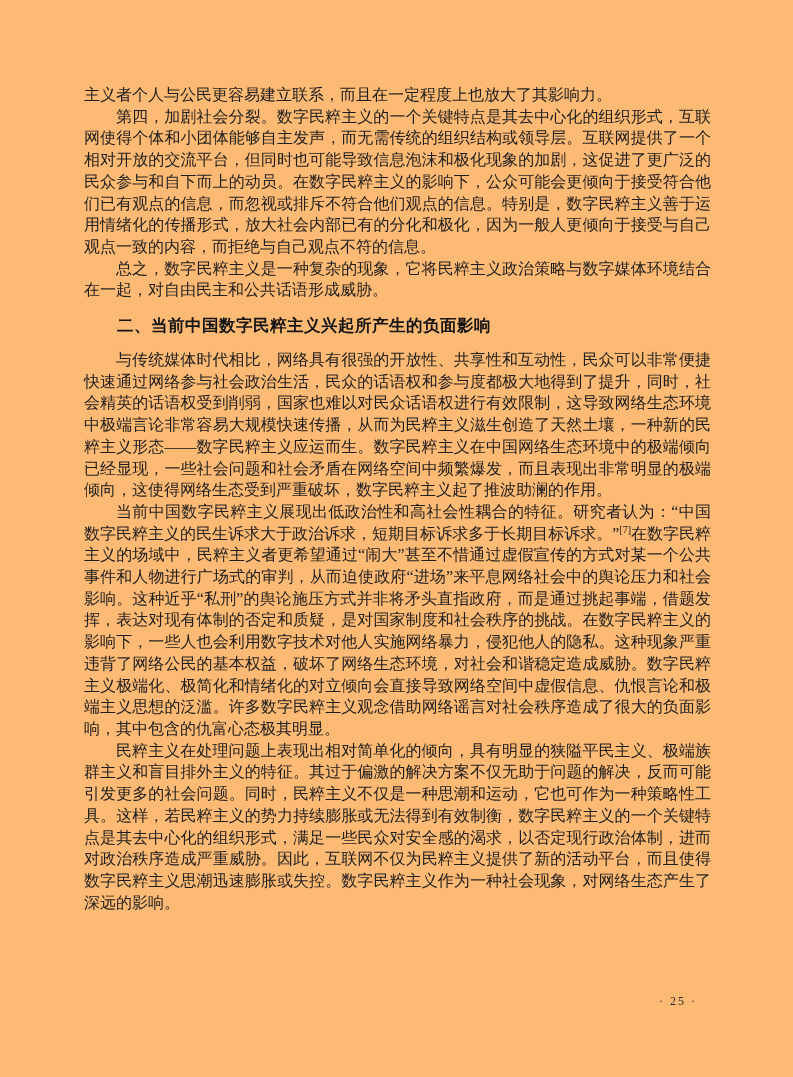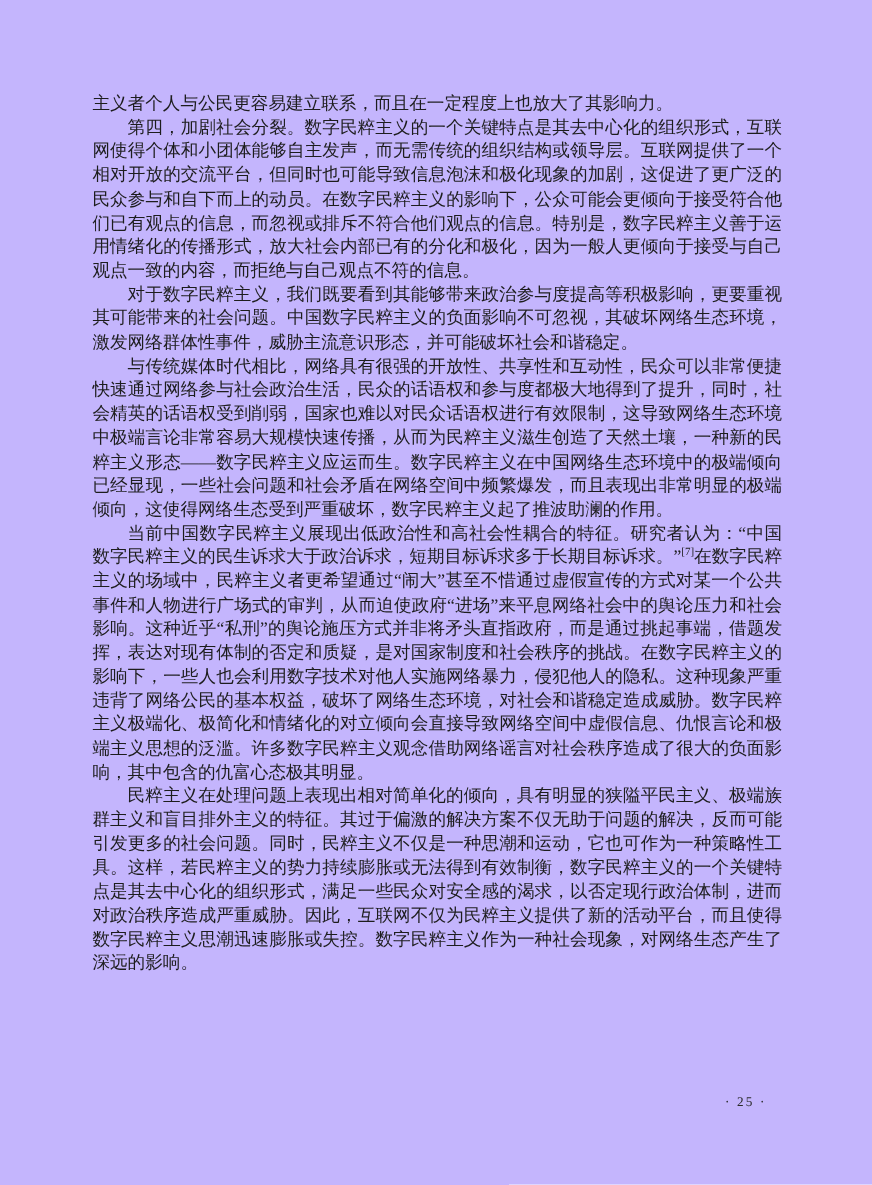--- a/index.html
+++ b/index.html
@@ -4,21 +4,21 @@
 <style>
   html, body {
     margin: 0;
     padding: 0;
     background: #ffffff;
   }
   .page {
     position: relative;
     width: 793px;
     height: 1077px;
-    background: #c4b5fd;
+    background: #fdba74;
     overflow: hidden;
     font-family: "Liberation Serif", serif;
     color: #1d1d1d;
   }
   .content {
     position: absolute;
     left: 84px;
     top: 84px;
     width: 627px;
     font-size: 16px;
@@ -61,23 +61,24 @@
 </head>
 <body>
 
 <div class="page">
   <div class="content">
 
     <p class="para no-indent">主义者个人与公民更容易建立联系，而且在一定程度上也放大了其影响力。</p>
 
     <p class="para">第四，加剧社会分裂。数字民粹主义的一个关键特点是其去中心化的组织形式，互联网使得个体和小团体能够自主发声，而无需传统的组织结构或领导层。互联网提供了一个相对开放的交流平台，但同时也可能导致信息泡沫和极化现象的加剧，这促进了更广泛的民众参与和自下而上的动员。在数字民粹主义的影响下，公众可能会更倾向于接受符合他们已有观点的信息，而忽视或排斥不符合他们观点的信息。特别是，数字民粹主义善于运用情绪化的传播形式，放大社会内部已有的分化和极化，因为一般人更倾向于接受与自己观点一致的内容，而拒绝与自己观点不符的信息。</p>
 
+    <p class="para">总之，数字民粹主义是一种复杂的现象，它将民粹主义政治策略与数字媒体环境结合在一起，对自由民主和公共话语形成威胁。</p>
 
+    <h2 class="section-heading">二、当前中国数字民粹主义兴起所产生的负面影响</h2>
 
-    <p class="para">对于数字民粹主义，我们既要看到其能够带来政治参与度提高等积极影响，更要重视其可能带来的社会问题。中国数字民粹主义的负面影响不可忽视，其破坏网络生态环境，激发网络群体性事件，威胁主流意识形态，并可能破坏社会和谐稳定。</p>
 
 
     <p class="para">与传统媒体时代相比，网络具有很强的开放性、共享性和互动性，民众可以非常便捷快速通过网络参与社会政治生活，民众的话语权和参与度都极大地得到了提升，同时，社会精英的话语权受到削弱，国家也难以对民众话语权进行有效限制，这导致网络生态环境中极端言论非常容易大规模快速传播，从而为民粹主义滋生创造了天然土壤，一种新的民粹主义形态——数字民粹主义应运而生。数字民粹主义在中国网络生态环境中的极端倾向已经显现，一些社会问题和社会矛盾在网络空间中频繁爆发，而且表现出非常明显的极端倾向，这使得网络生态受到严重破坏，数字民粹主义起了推波助澜的作用。</p>
 
     <p class="para"><span>当前中国数字民粹主义展现出低政治性和高社会性耦合的特征。研究者认为：“中国数字民粹主义的民生诉求大于政治诉求，短期目标诉求多于长期目标诉求。”</span><sup class="footnote-ref">[7]</sup><span>在数字民粹主义的场域中，民粹主义者更希望通过“闹大”甚至不惜通过虚假宣传的方式对某一个公共事件和人物进行广场式的审判，从而迫使政府“进场”来平息网络社会中的舆论压力和社会影响。这种近乎“私刑”的舆论施压方式并非将矛头直指政府，而是通过挑起事端，借题发挥，表达对现有体制的否定和质疑，是对国家制度和社会秩序的挑战。在数字民粹主义的影响下，一些人也会利用数字技术对他人实施网络暴力，侵犯他人的隐私。这种现象严重违背了网络公民的基本权益，破坏了网络生态环境，对社会和谐稳定造成威胁。数字民粹主义极端化、极简化和情绪化的对立倾向会直接导致网络空间中虚假信息、仇恨言论和极端主义思想的泛滥。许多数字民粹主义观念借助网络谣言对社会秩序造成了很大的负面影响，其中包含的仇富心态极其明显。</span></p>
 
     <p class="para">民粹主义在处理问题上表现出相对简单化的倾向，具有明显的狭隘平民主义、极端族群主义和盲目排外主义的特征。其过于偏激的解决方案不仅无助于问题的解决，反而可能引发更多的社会问题。同时，民粹主义不仅是一种思潮和运动，它也可作为一种策略性工具。这样，若民粹主义的势力持续膨胀或无法得到有效制衡，数字民粹主义的一个关键特点是其去中心化的组织形式，满足一些民众对安全感的渴求，以否定现行政治体制，进而对政治秩序造成严重威胁。因此，互联网不仅为民粹主义提供了新的活动平台，而且使得数字民粹主义思潮迅速膨胀或失控。数字民粹主义作为一种社会现象，对网络生态产生了深远的影响。</p>
 
   </div>
 

